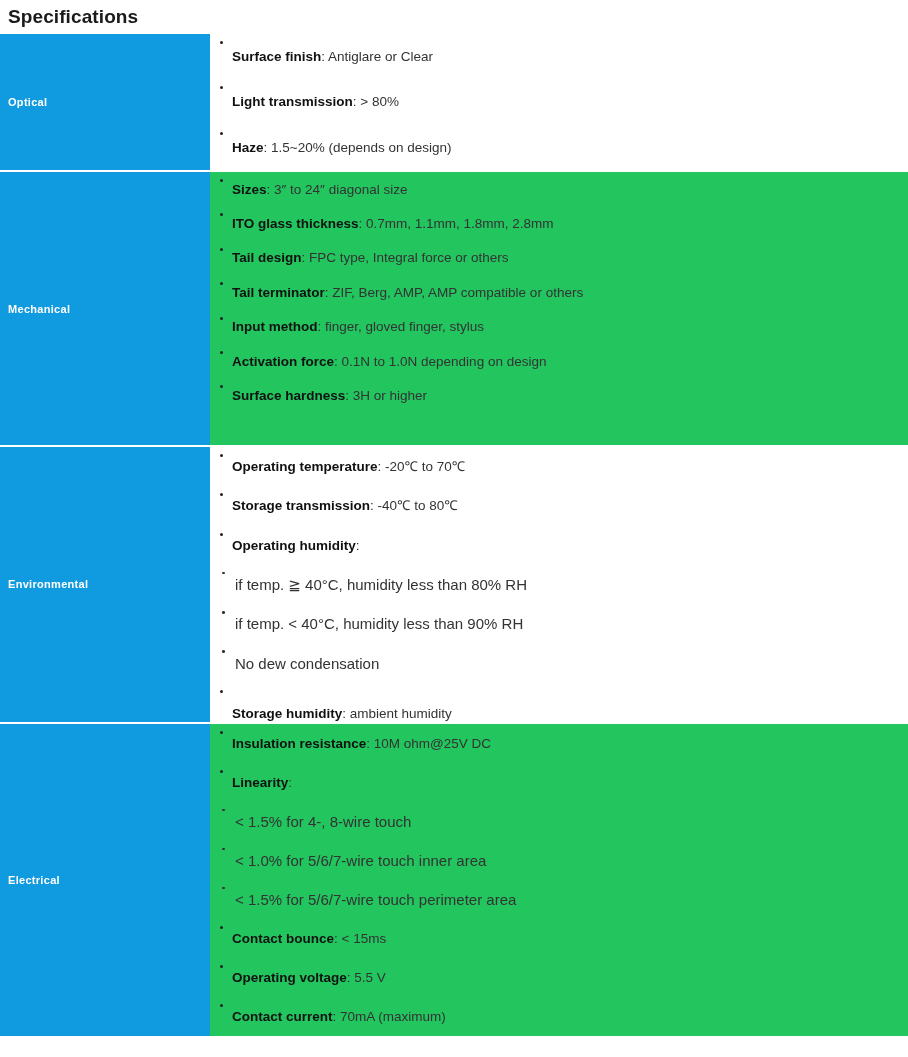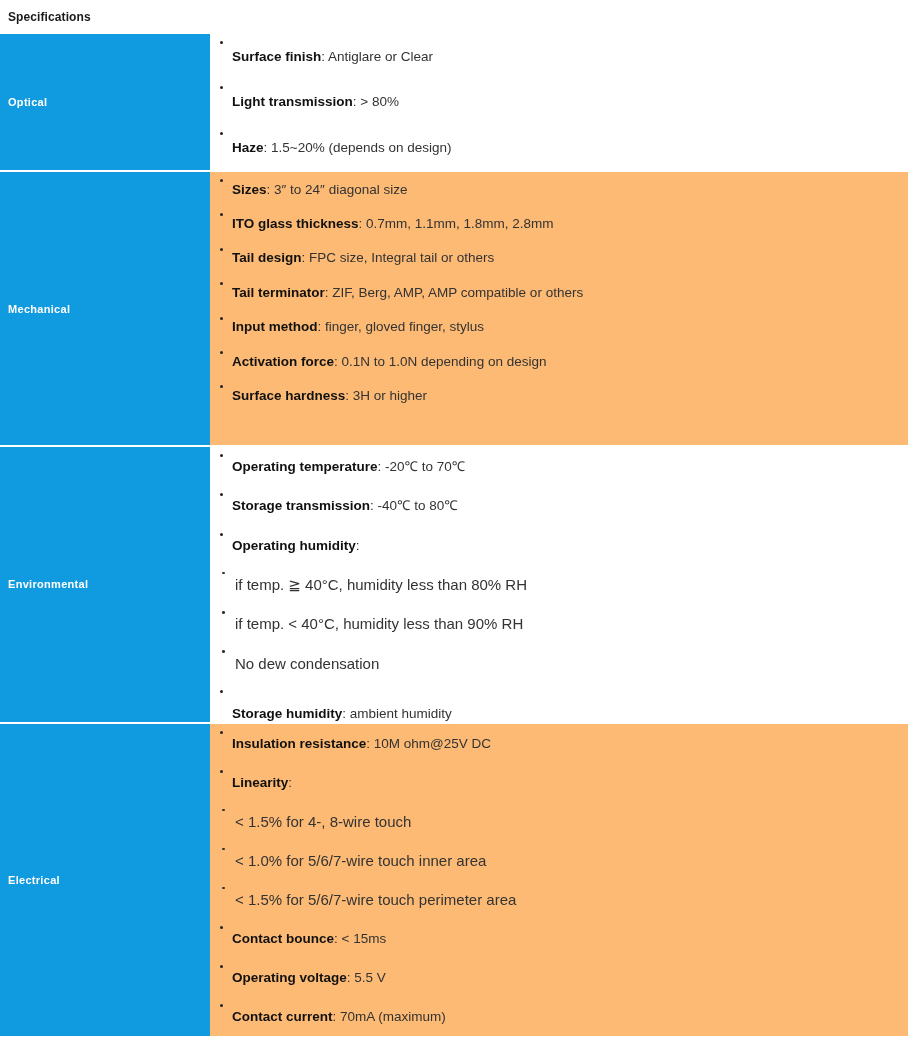--- a/index.html
+++ b/index.html
@@ -24,21 +24,21 @@
   }
 
   
   .spec-header {
     height: 34px;
     padding: 7px 0 0 8px;
     box-sizing: border-box;
     background: #ffffff;
   }
   .spec-header-title {
-    font-size: 12px;
+    font-size: 19px;
     font-weight: bold;
     color: #1a1a1a;
     letter-spacing: .1px;
     line-height: 20px;
   }
 
   
   .spec-table {
     display: block;
     width: 908px;
@@ -48,21 +48,21 @@
     display: flex;
     align-items: stretch;
     width: 908px;
     box-sizing: border-box;
   }
   .spec-row + .spec-row {
     border-top: 2px solid #ffffff;
   }
 
   .spec-row.alt .spec-content {
-    background: #fdba74;
+    background: #22c55e;
   }
   .spec-row.plain .spec-content {
     background: #ffffff;
   }
 
   
   .spec-category {
     flex: 0 0 210px;
     width: 210px;
     background: #109ADF;
@@ -181,21 +181,21 @@
         </div>
         <div class="spec-content">
           <ul class="spec-list">
             <li class="spec-item" style="height: 34.375px; display: flex; flex-direction: column; justify-content: center;">
               <span class="spec-line"><span class="spec-term">Sizes</span><span class="spec-desc">: 3″ to 24″ diagonal size</span></span>
             </li>
             <li class="spec-item" style="height: 34.375px; display: flex; flex-direction: column; justify-content: center;">
               <span class="spec-line"><span class="spec-term">ITO glass thickness</span><span class="spec-desc">: 0.7mm, 1.1mm, 1.8mm, 2.8mm</span></span>
             </li>
             <li class="spec-item" style="height: 34.375px; display: flex; flex-direction: column; justify-content: center;">
-              <span class="spec-line"><span class="spec-term">Tail design</span><span class="spec-desc">: FPC size, Integral tail or others</span></span>
+              <span class="spec-line"><span class="spec-term">Tail design</span><span class="spec-desc">: FPC type, Integral force or others</span></span>
             </li>
             <li class="spec-item" style="height: 34.375px; display: flex; flex-direction: column; justify-content: center;">
               <span class="spec-line"><span class="spec-term">Tail terminator</span><span class="spec-desc">: ZIF, Berg, AMP, AMP compatible or others</span></span>
             </li>
             <li class="spec-item" style="height: 34.375px; display: flex; flex-direction: column; justify-content: center;">
               <span class="spec-line"><span class="spec-term">Input method</span><span class="spec-desc">: finger, gloved finger, stylus</span></span>
             </li>
             <li class="spec-item" style="height: 34.375px; display: flex; flex-direction: column; justify-content: center;">
               <span class="spec-line"><span class="spec-term">Activation force</span><span class="spec-desc">: 0.1N to 1.0N depending on design</span></span>
             </li>

